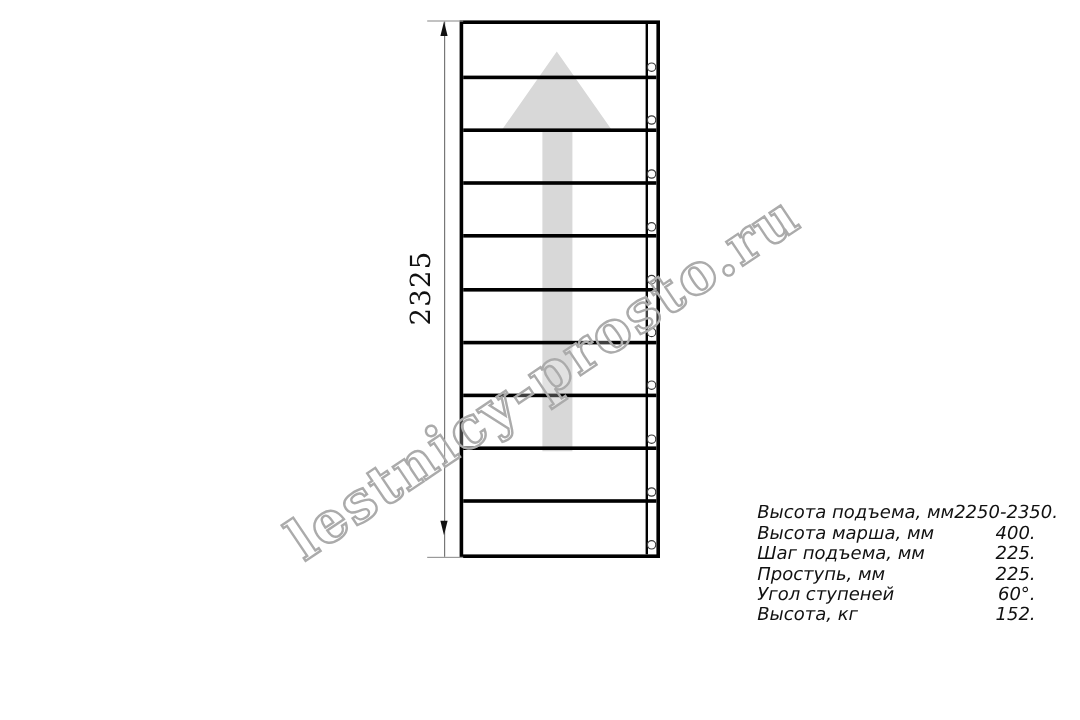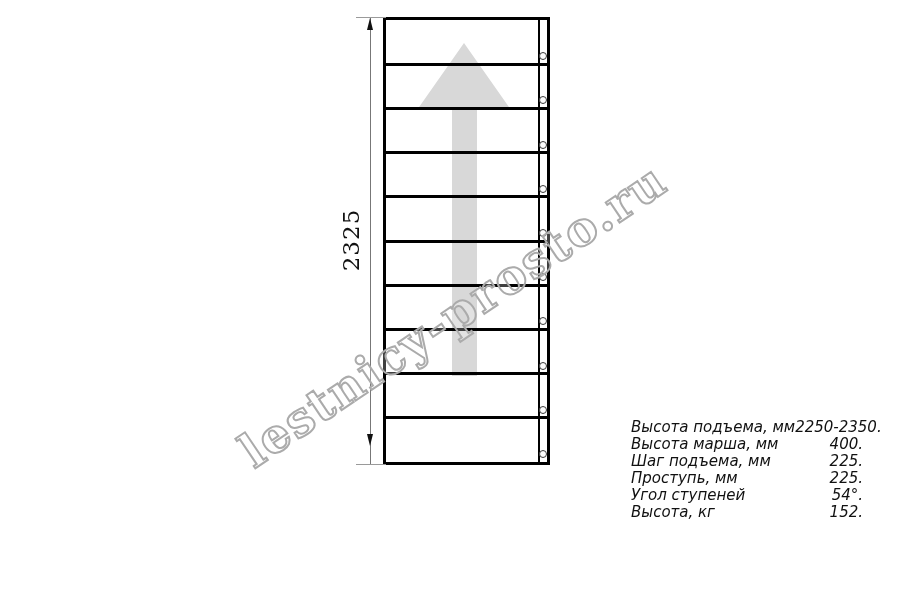--- a/index.html
+++ b/index.html
@@ -111,21 +111,21 @@
     <div class="spec-row">
       <span class="spec-label">Шаг подъема, мм</span>
       <span class="spec-value">225.</span>
     </div>
     <div class="spec-row">
       <span class="spec-label">Проступь, мм</span>
       <span class="spec-value">225.</span>
     </div>
     <div class="spec-row">
       <span class="spec-label">Угол ступеней</span>
-      <span class="spec-value">54°.</span>
+      <span class="spec-value">60°.</span>
     </div>
     <div class="spec-row">
       <span class="spec-label">Высота, кг</span>
       <span class="spec-value">152.</span>
     </div>
   </div>
 
 </div>
 
 </body></html>

